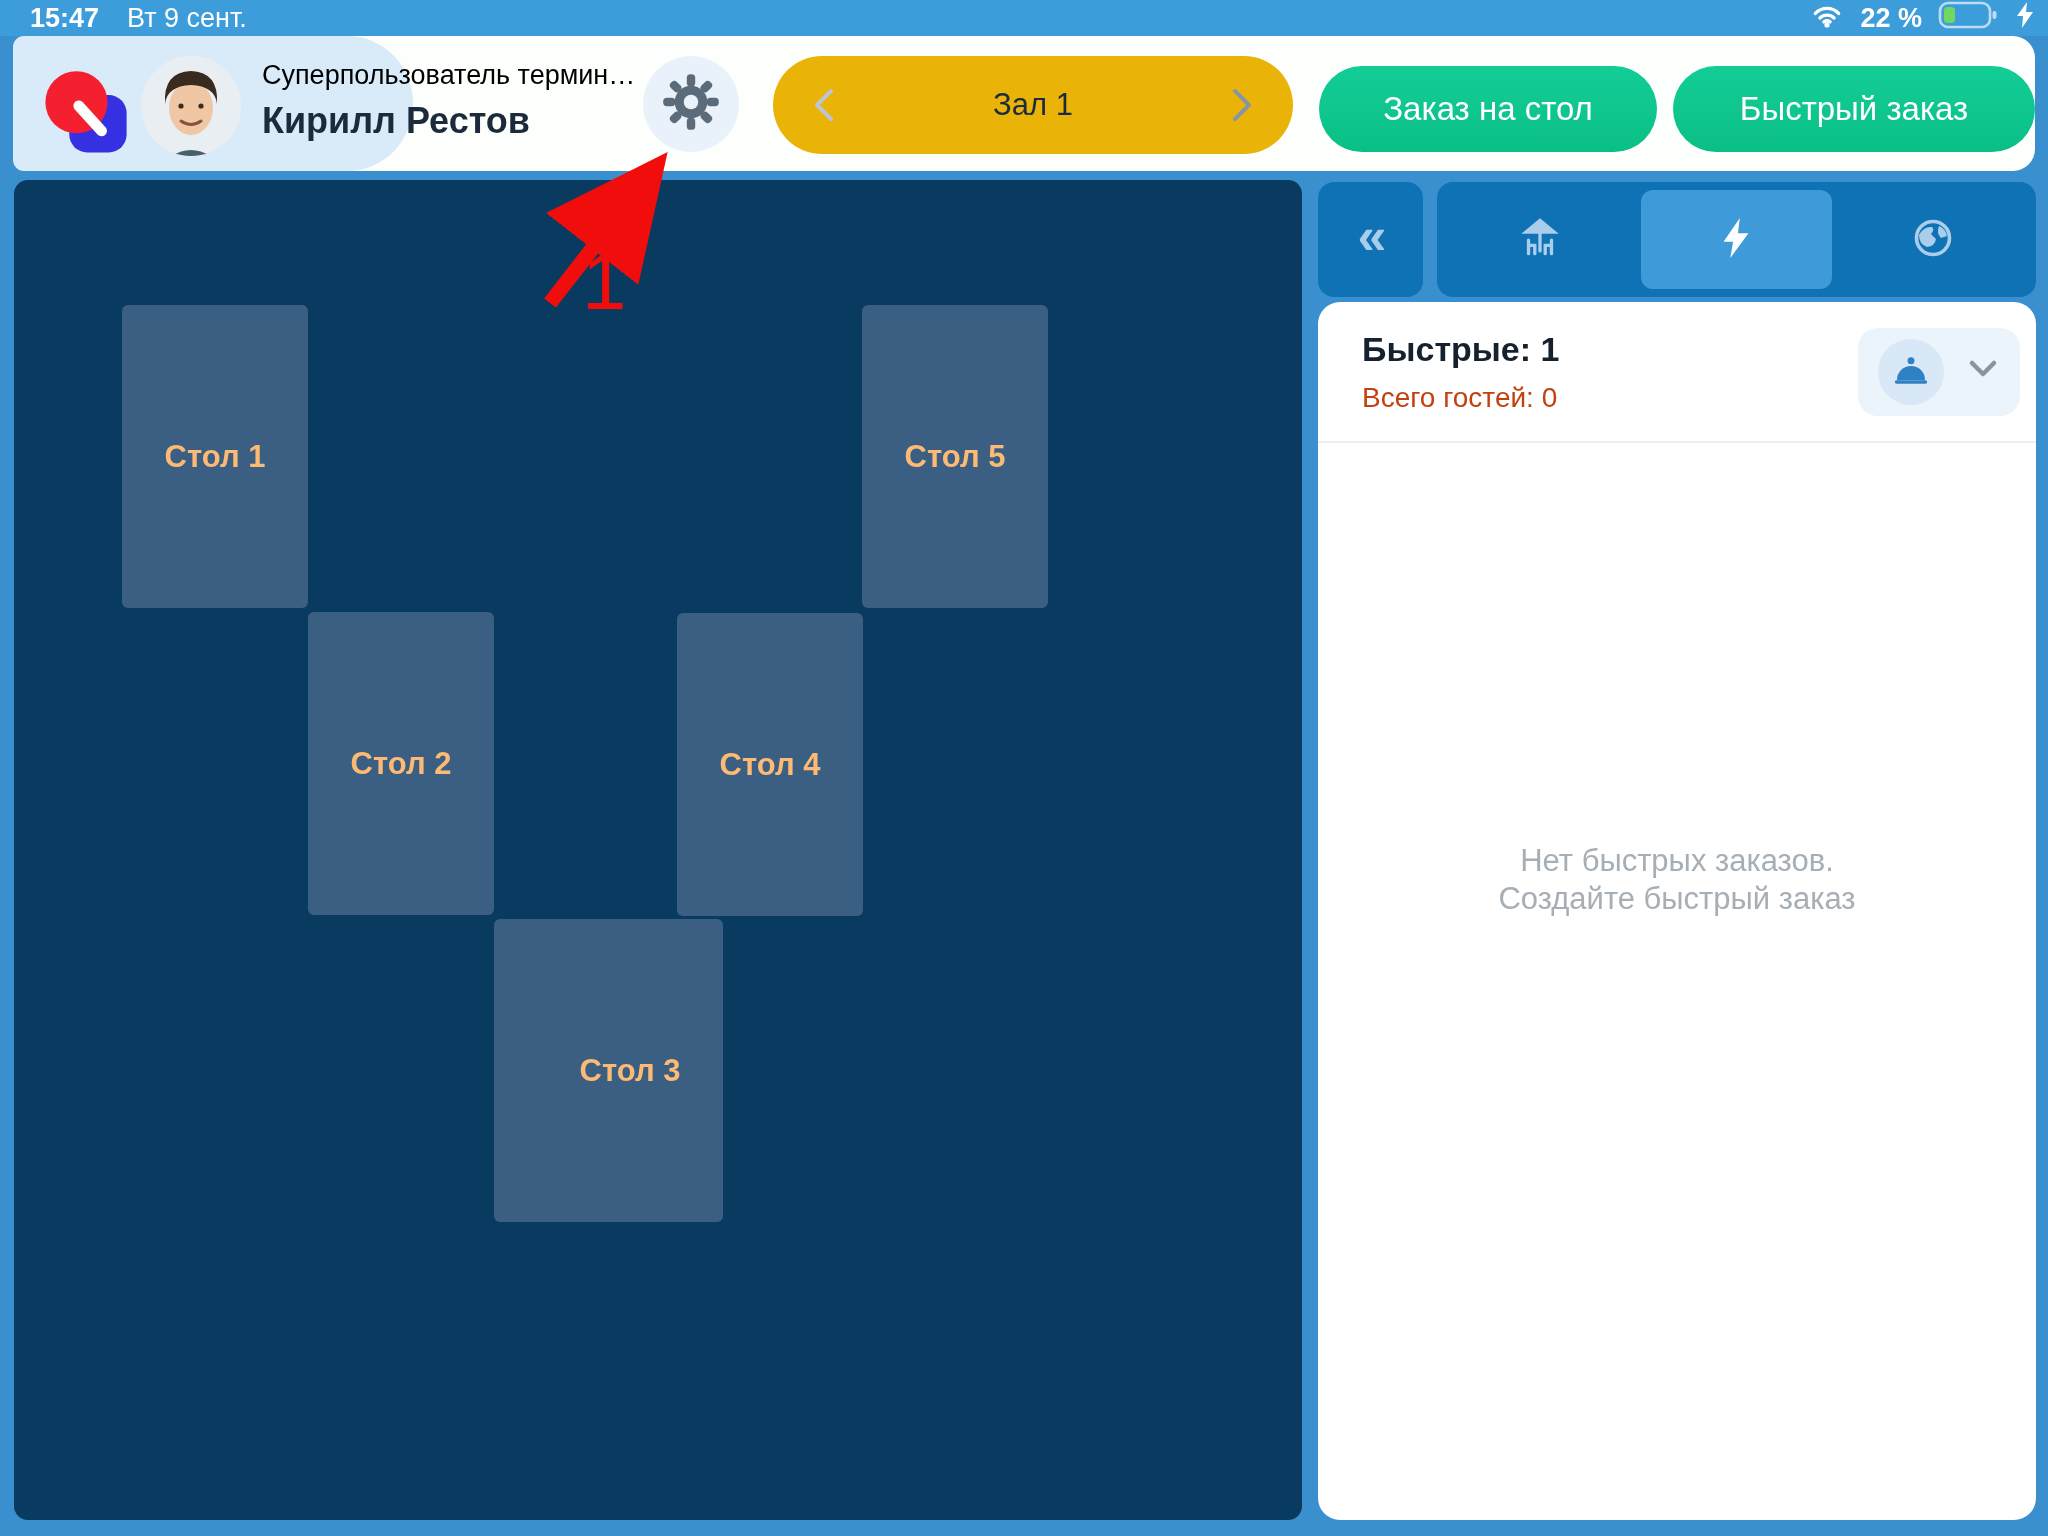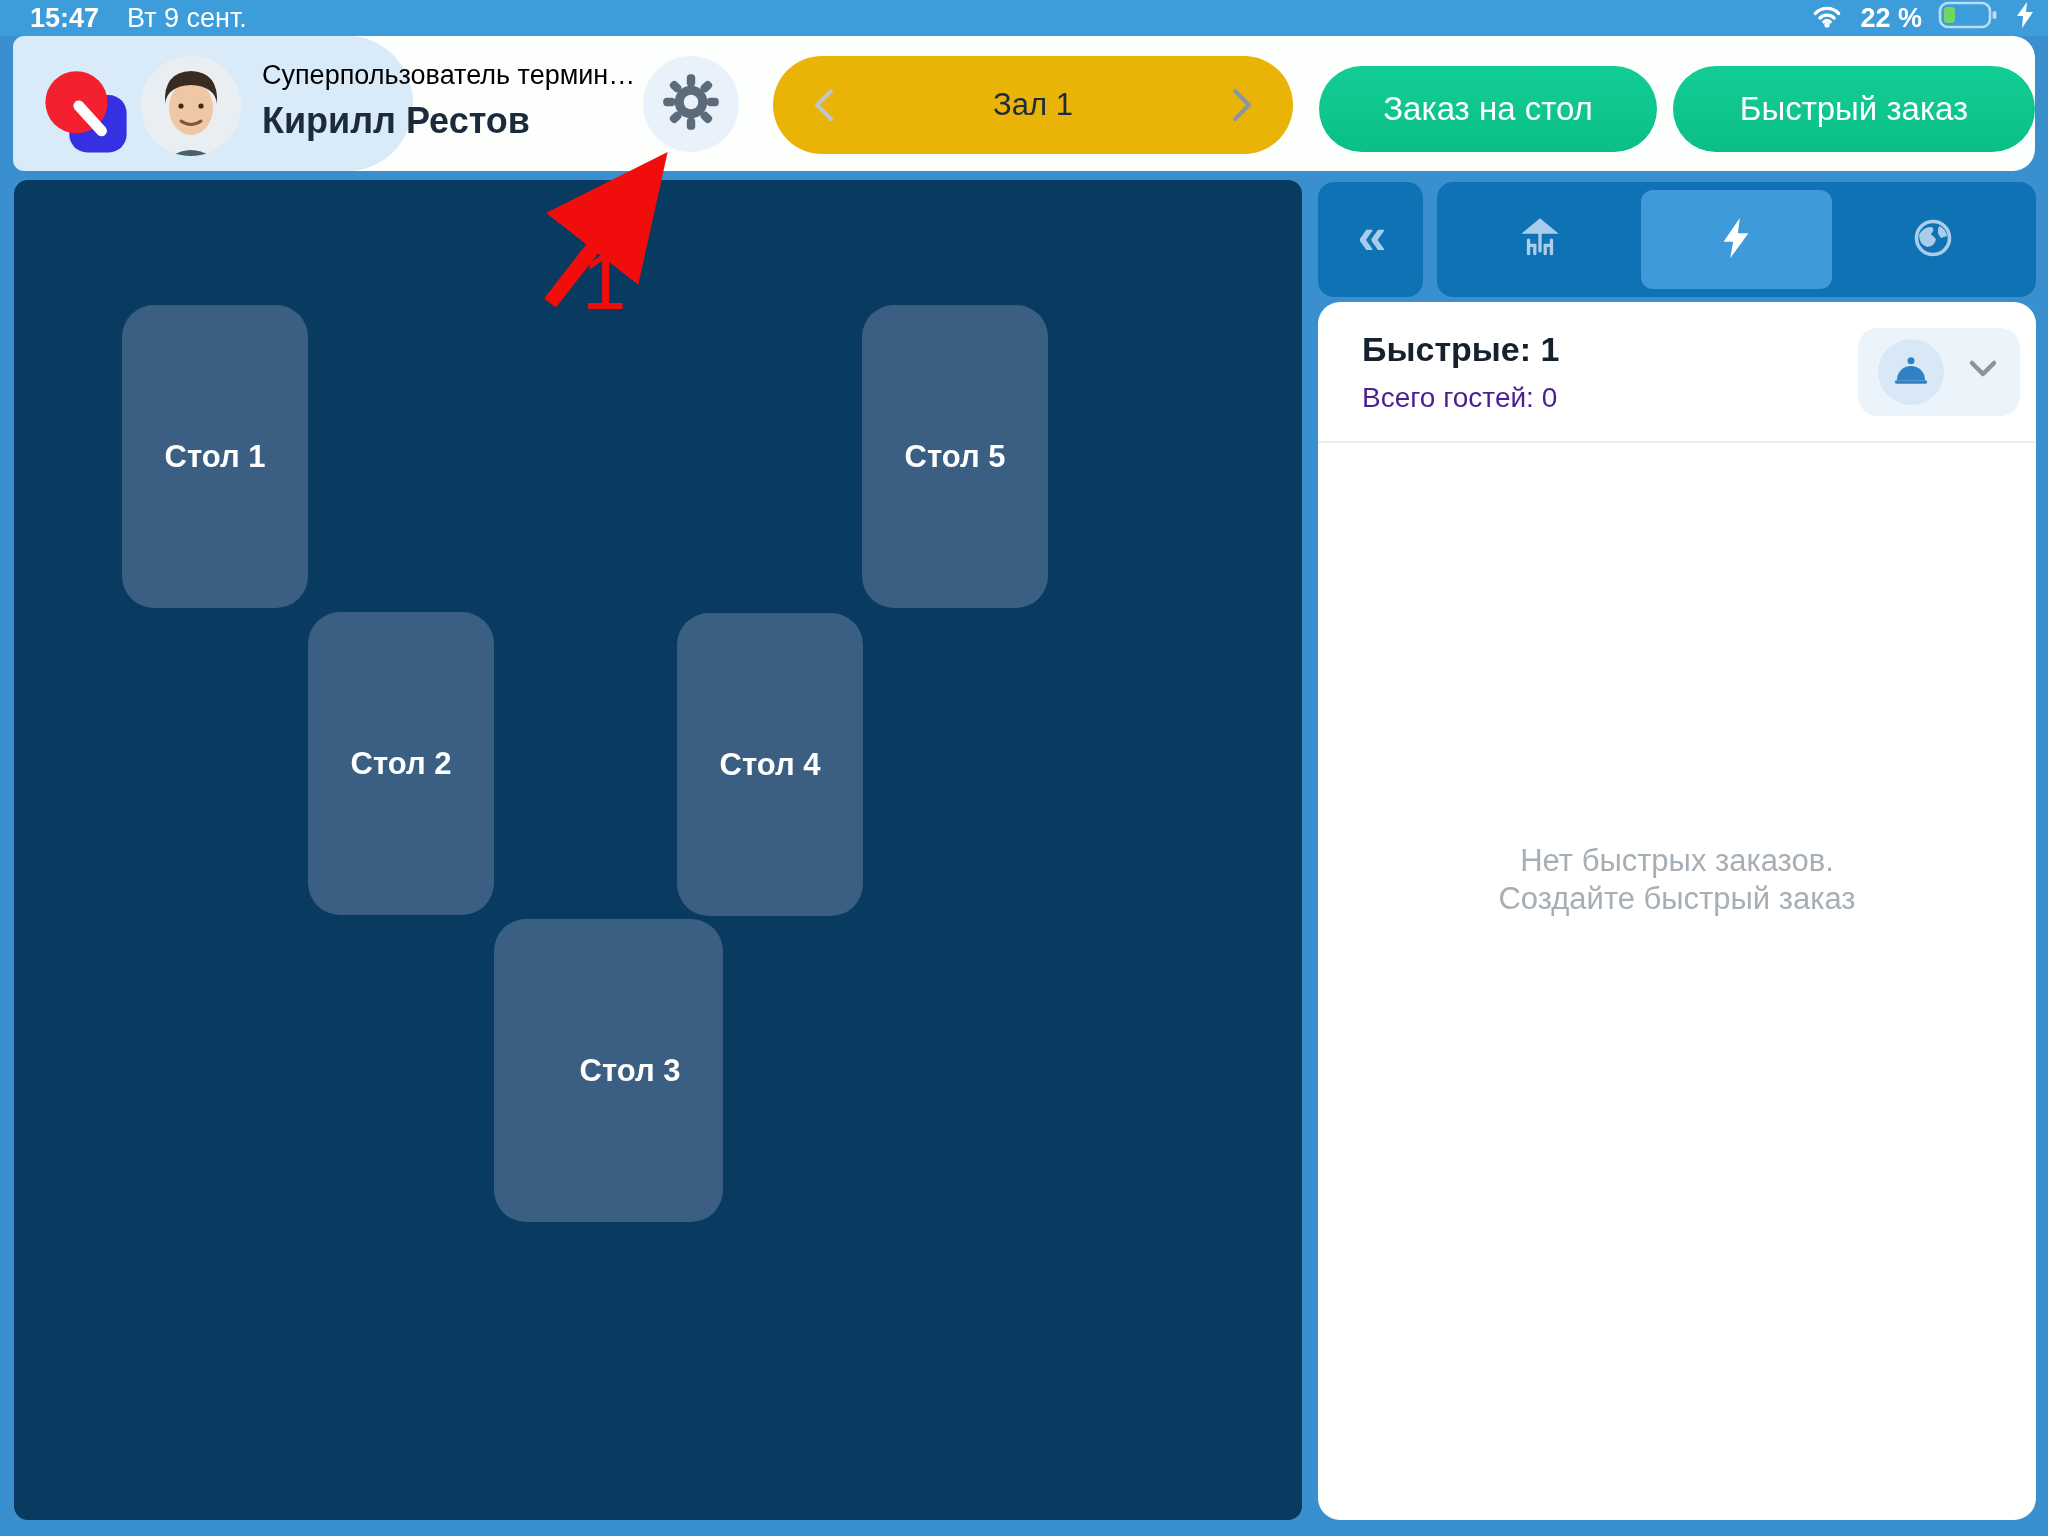--- a/index.html
+++ b/index.html
@@ -33,43 +33,43 @@
   .chev-btn{width:34px;height:40px;display:flex;align-items:center;justify-content:center;z-index:2;}
   .green-btn{position:absolute;top:30px;height:86px;border-radius:43px;border:none;
              background:linear-gradient(180deg,#13cd96,#0abf86);color:#fff;font-size:33px;
              font-weight:500;font-family:"Liberation Sans",sans-serif;
              display:flex;align-items:center;justify-content:center;cursor:pointer;}
   .btn-table-order{left:1306px;width:338px;}
   .btn-quick-order{left:1660px;width:362px;}
   
   .floorplan{position:absolute;left:14px;top:180px;width:1288px;height:1340px;background:#093a5f;
              border-radius:14px;}
-  .table-tile{position:absolute;width:186px;height:303px;background:#3a5f82;border-radius:32px;
-              display:flex;align-items:center;justify-content:center;color:#ffffff;
+  .table-tile{position:absolute;width:186px;height:303px;background:#3a5f82;border-radius:6px;
+              display:flex;align-items:center;justify-content:center;color:#fdba74;
               font-size:31px;font-weight:700;cursor:pointer;}
   .t1{left:108px;top:125px;}
   .t2{left:294px;top:432px;}
   .t3{left:480px;top:739px;padding-left:43px;}
   .t4{left:663px;top:433px;}
   .t5{left:848px;top:125px;}
   
   .annotation{position:absolute;left:520px;top:118px;width:230px;height:240px;z-index:50;pointer-events:none;}
   .annotation .step{position:absolute;left:62px;top:118px;color:#f20d0d;font-size:80px;font-weight:500;}
   
   .collapse-btn{position:absolute;left:1318px;top:182px;width:105px;height:115px;border-radius:16px;
                 background:#0f72b4;display:flex;align-items:center;justify-content:center;cursor:pointer;}
   .collapse-glyph{color:#a8cdec;font-size:52px;font-weight:700;line-height:1;margin-top:-8px;letter-spacing:-3px;}
   .tab-group{position:absolute;left:1437px;top:182px;width:599px;height:115px;border-radius:16px;
              background:#0f72b4;display:flex;align-items:stretch;padding:8px;box-sizing:border-box;gap:6px;}
   .tab{flex:1;border-radius:12px;display:flex;align-items:center;justify-content:center;cursor:pointer;}
   .tab.selected{background:#3e9ad9;}
   .panel-card{position:absolute;left:1318px;top:302px;width:718px;height:1218px;background:#ffffff;
               border-radius:22px;}
   .panel-title{position:absolute;left:44px;top:28px;font-size:34px;font-weight:700;color:#16212e;}
-  .panel-guests{position:absolute;left:44px;top:80px;font-size:28px;color:#4c1d95;}
+  .panel-guests{position:absolute;left:44px;top:80px;font-size:28px;color:#c2410c;}
   .serve-control{position:absolute;right:16px;top:26px;width:162px;height:88px;border-radius:20px;
                  background:#ebf3fb;display:flex;align-items:center;cursor:pointer;}
   .serve-circle{position:absolute;left:20px;top:11px;width:66px;height:66px;border-radius:50%;
                 background:#d8e8f7;display:flex;align-items:center;justify-content:center;}
   .serve-chev{position:absolute;right:22px;top:30px;}
   .panel-divider{position:absolute;left:0;right:0;top:139px;height:2px;background:#eceff2;}
   .empty-state{position:absolute;left:0;right:0;top:540px;text-align:center;color:#a6aeb6;
                font-size:31px;line-height:1.24;}
 </style>
 </head>

